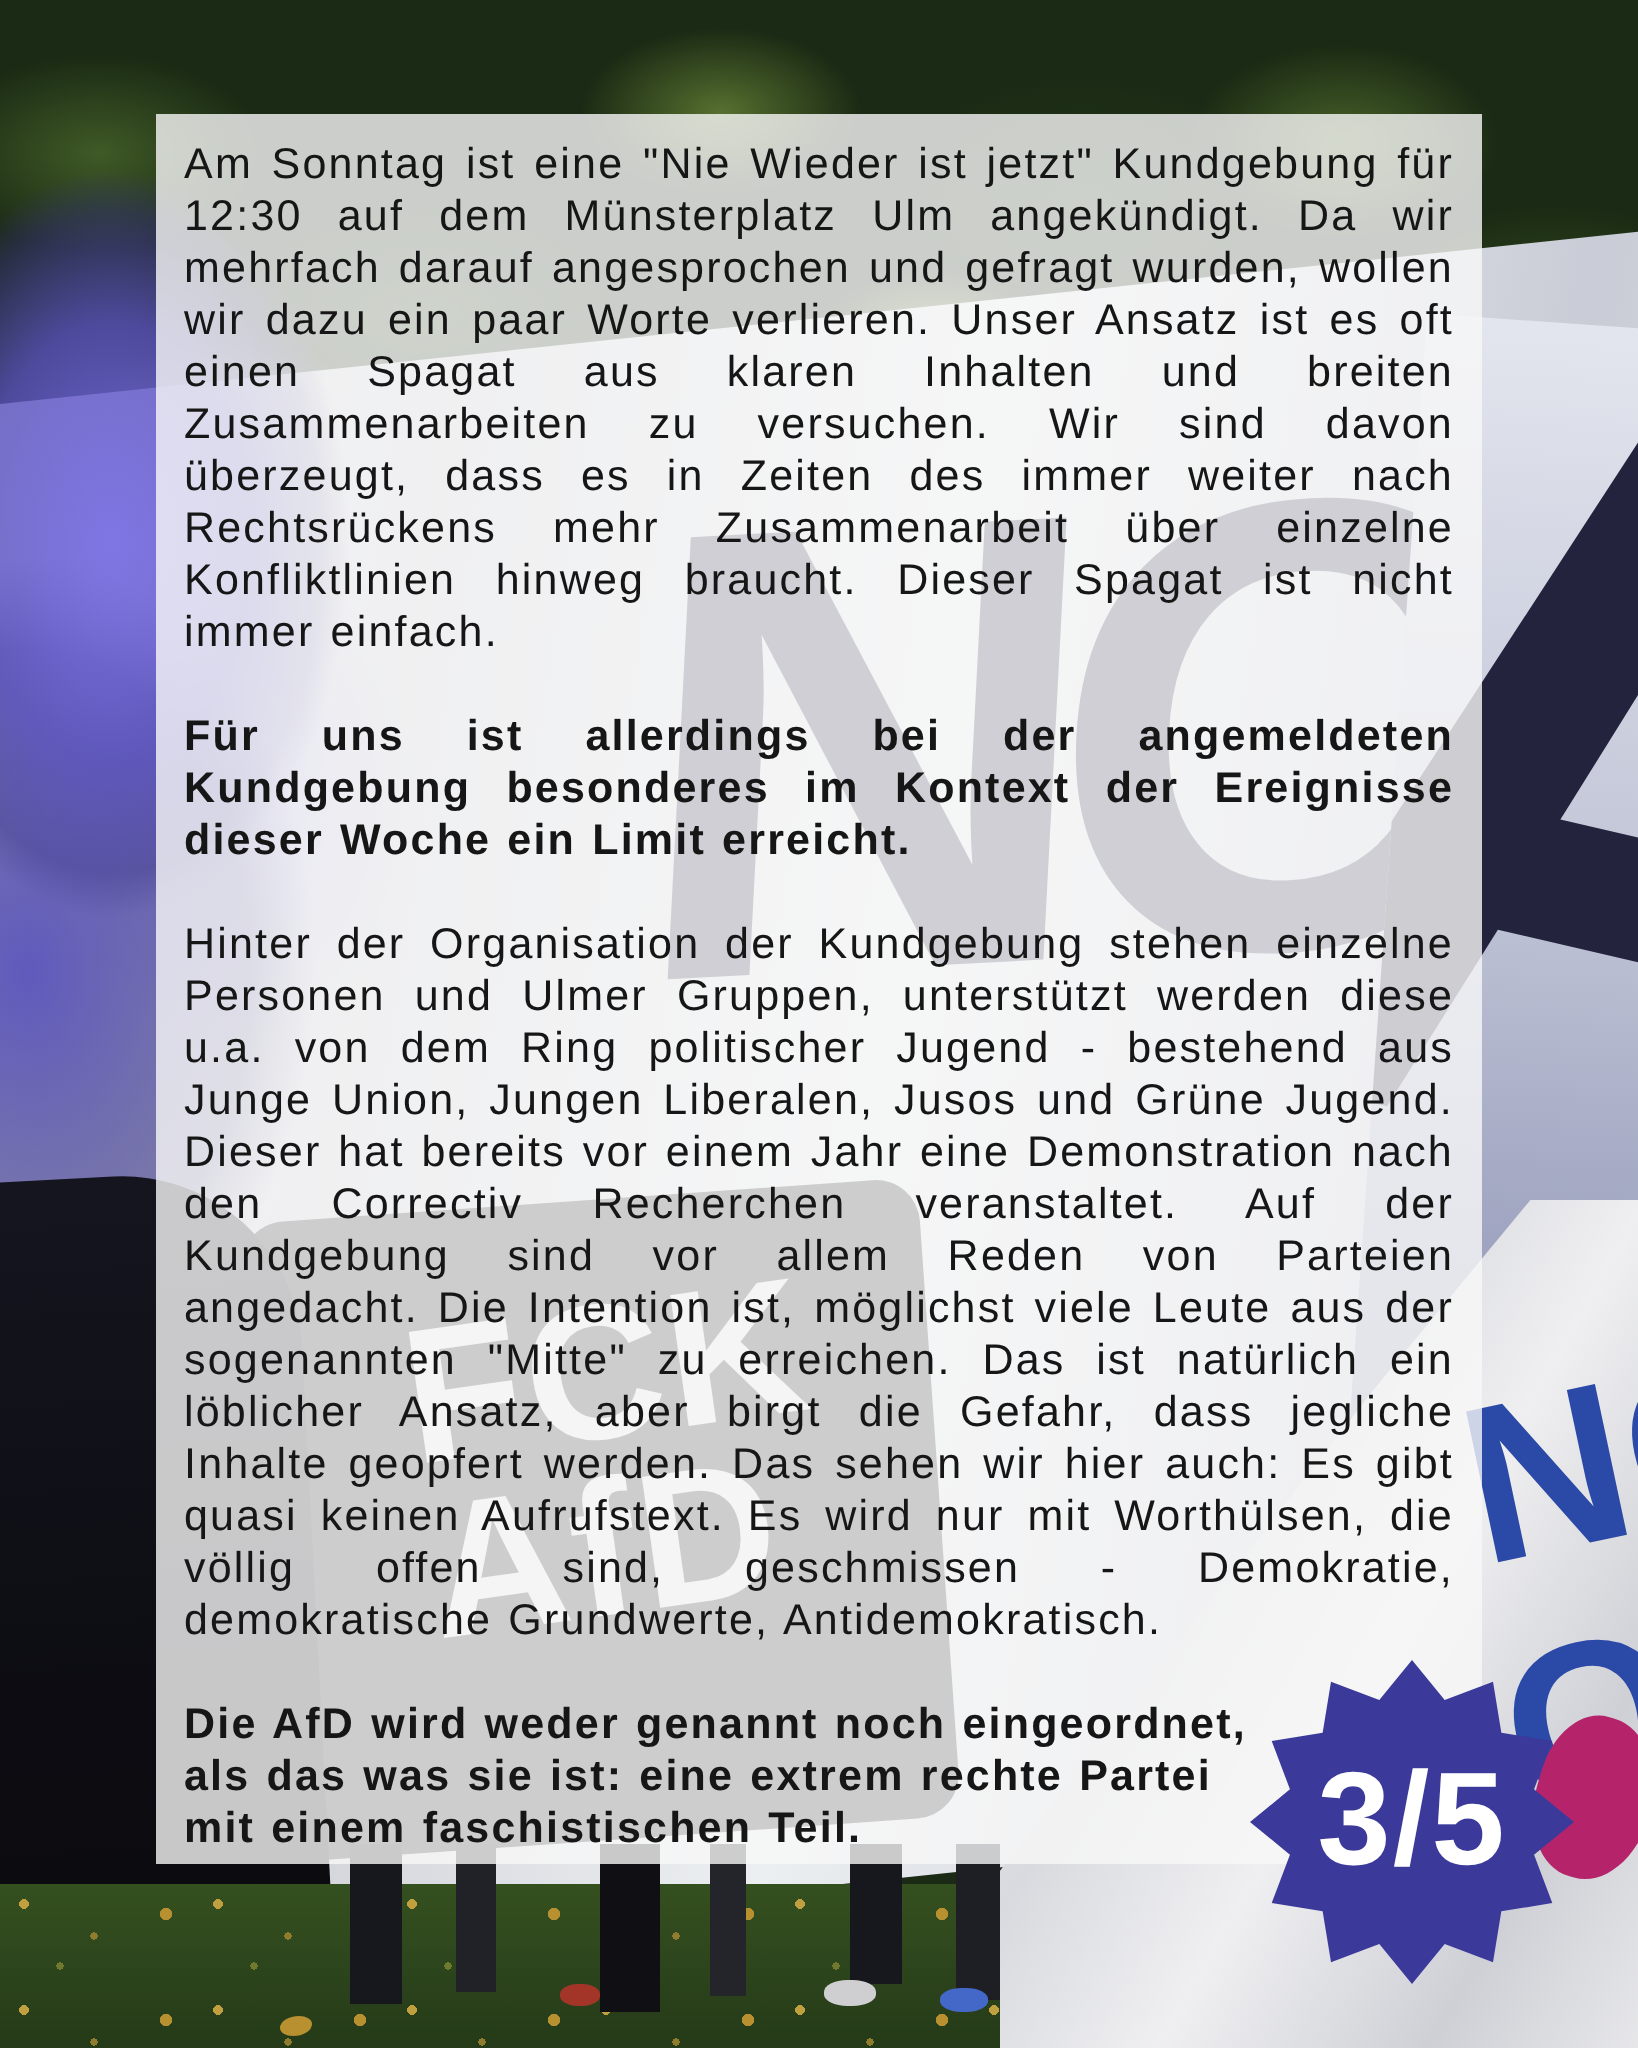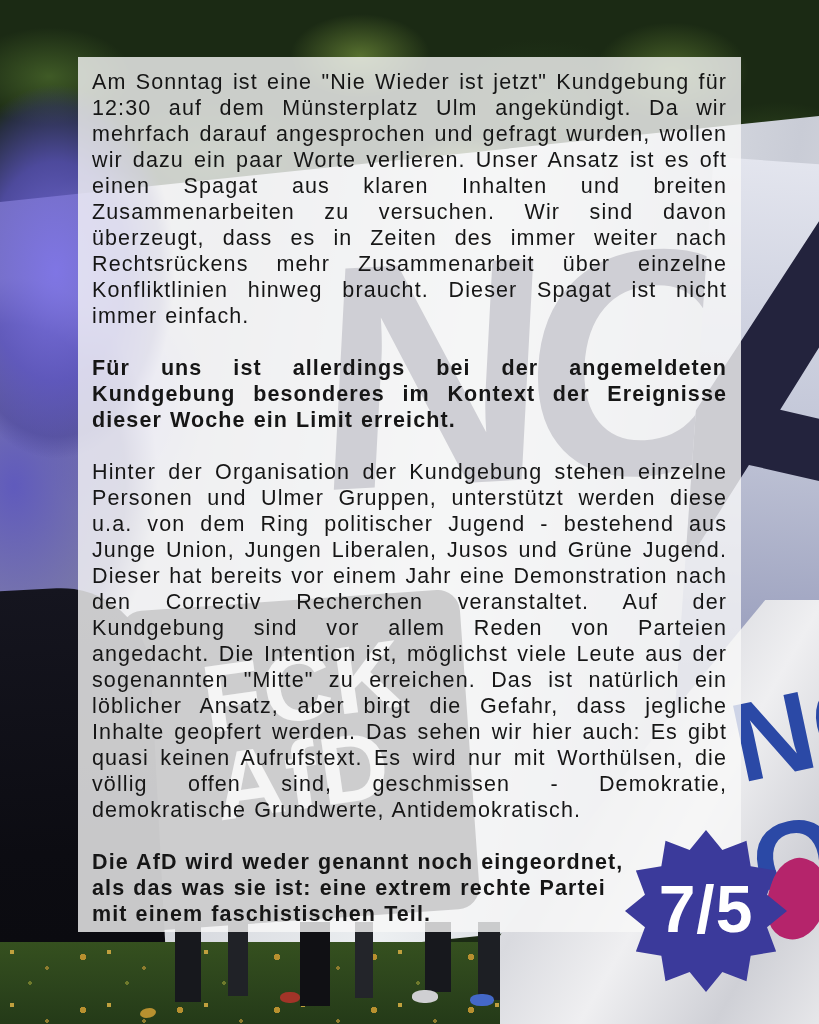--- a/index.html
+++ b/index.html
@@ -164,16 +164,16 @@
   <div class="overlay">
     <p class="para">Am Sonntag ist eine "Nie Wieder ist jetzt" Kundgebung für 12:30 auf dem Münsterplatz Ulm angekündigt.  Da wir mehrfach darauf angesprochen und gefragt wurden, wollen wir dazu ein paar Worte verlieren. Unser Ansatz ist es oft einen Spagat aus klaren Inhalten und breiten Zusammenarbeiten zu versuchen. Wir sind davon überzeugt, dass es in Zeiten des immer weiter nach Rechtsrückens mehr Zusammenarbeit über einzelne Konfliktlinien hinweg braucht. Dieser Spagat ist nicht immer einfach.</p>
     <p class="para bold">Für uns ist allerdings bei der angemeldeten Kundgebung besonderes im Kontext der Ereignisse dieser Woche ein Limit erreicht.</p>
     <p class="para">Hinter der Organisation der Kundgebung stehen einzelne Personen und Ulmer Gruppen, unterstützt werden diese u.a. von dem Ring politischer Jugend - bestehend aus Junge Union, Jungen Liberalen, Jusos und Grüne Jugend. Dieser hat bereits vor einem Jahr eine Demonstration nach den Correctiv Recherchen veranstaltet. Auf der Kundgebung sind vor allem Reden von Parteien angedacht. Die Intention ist, möglichst viele Leute aus der sogenannten "Mitte" zu erreichen. Das ist natürlich ein löblicher Ansatz, aber birgt die Gefahr, dass jegliche Inhalte geopfert werden. Das sehen wir hier auch: Es gibt quasi keinen Aufrufstext. Es wird nur mit Worthülsen, die völlig offen sind, geschmissen - Demokratie, demokratische Grundwerte, Antidemokratisch.</p>
     <p class="para bold-left">Die AfD wird weder genannt noch eingeordnet,
 als das was sie ist: eine extrem rechte Partei
 mit einem faschistischen Teil.</p>
   </div>
 
   <div class="badge">
-    <span class="badge-label">7/5</span>
+    <span class="badge-label">3/5</span>
   </div>
 
 </div>
 
 </body></html>

